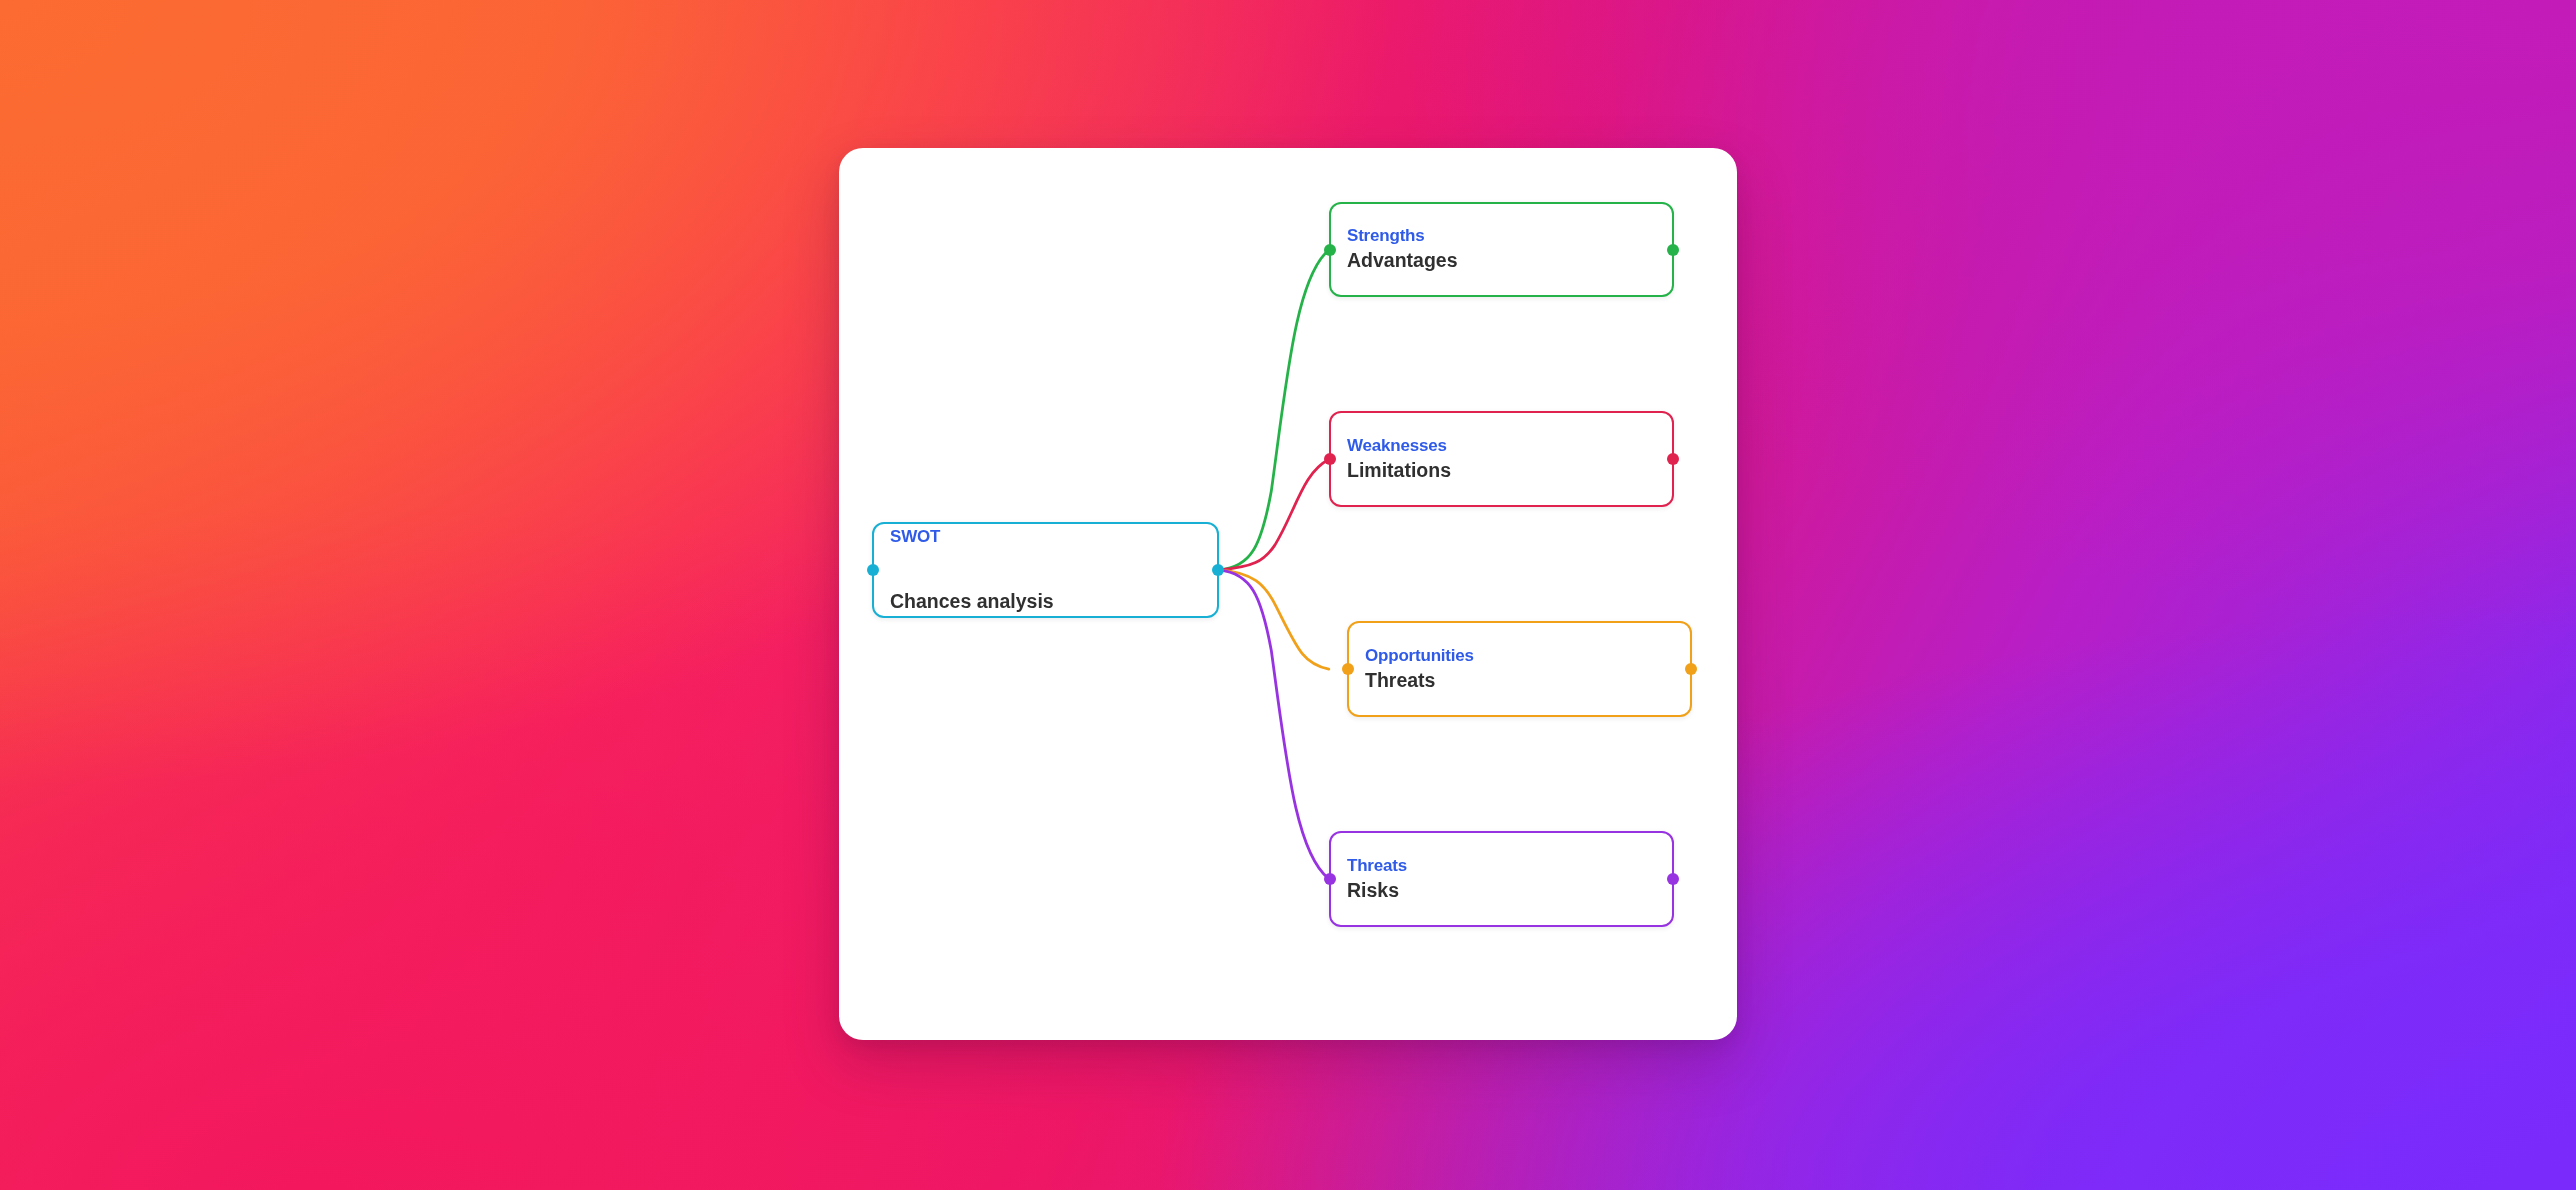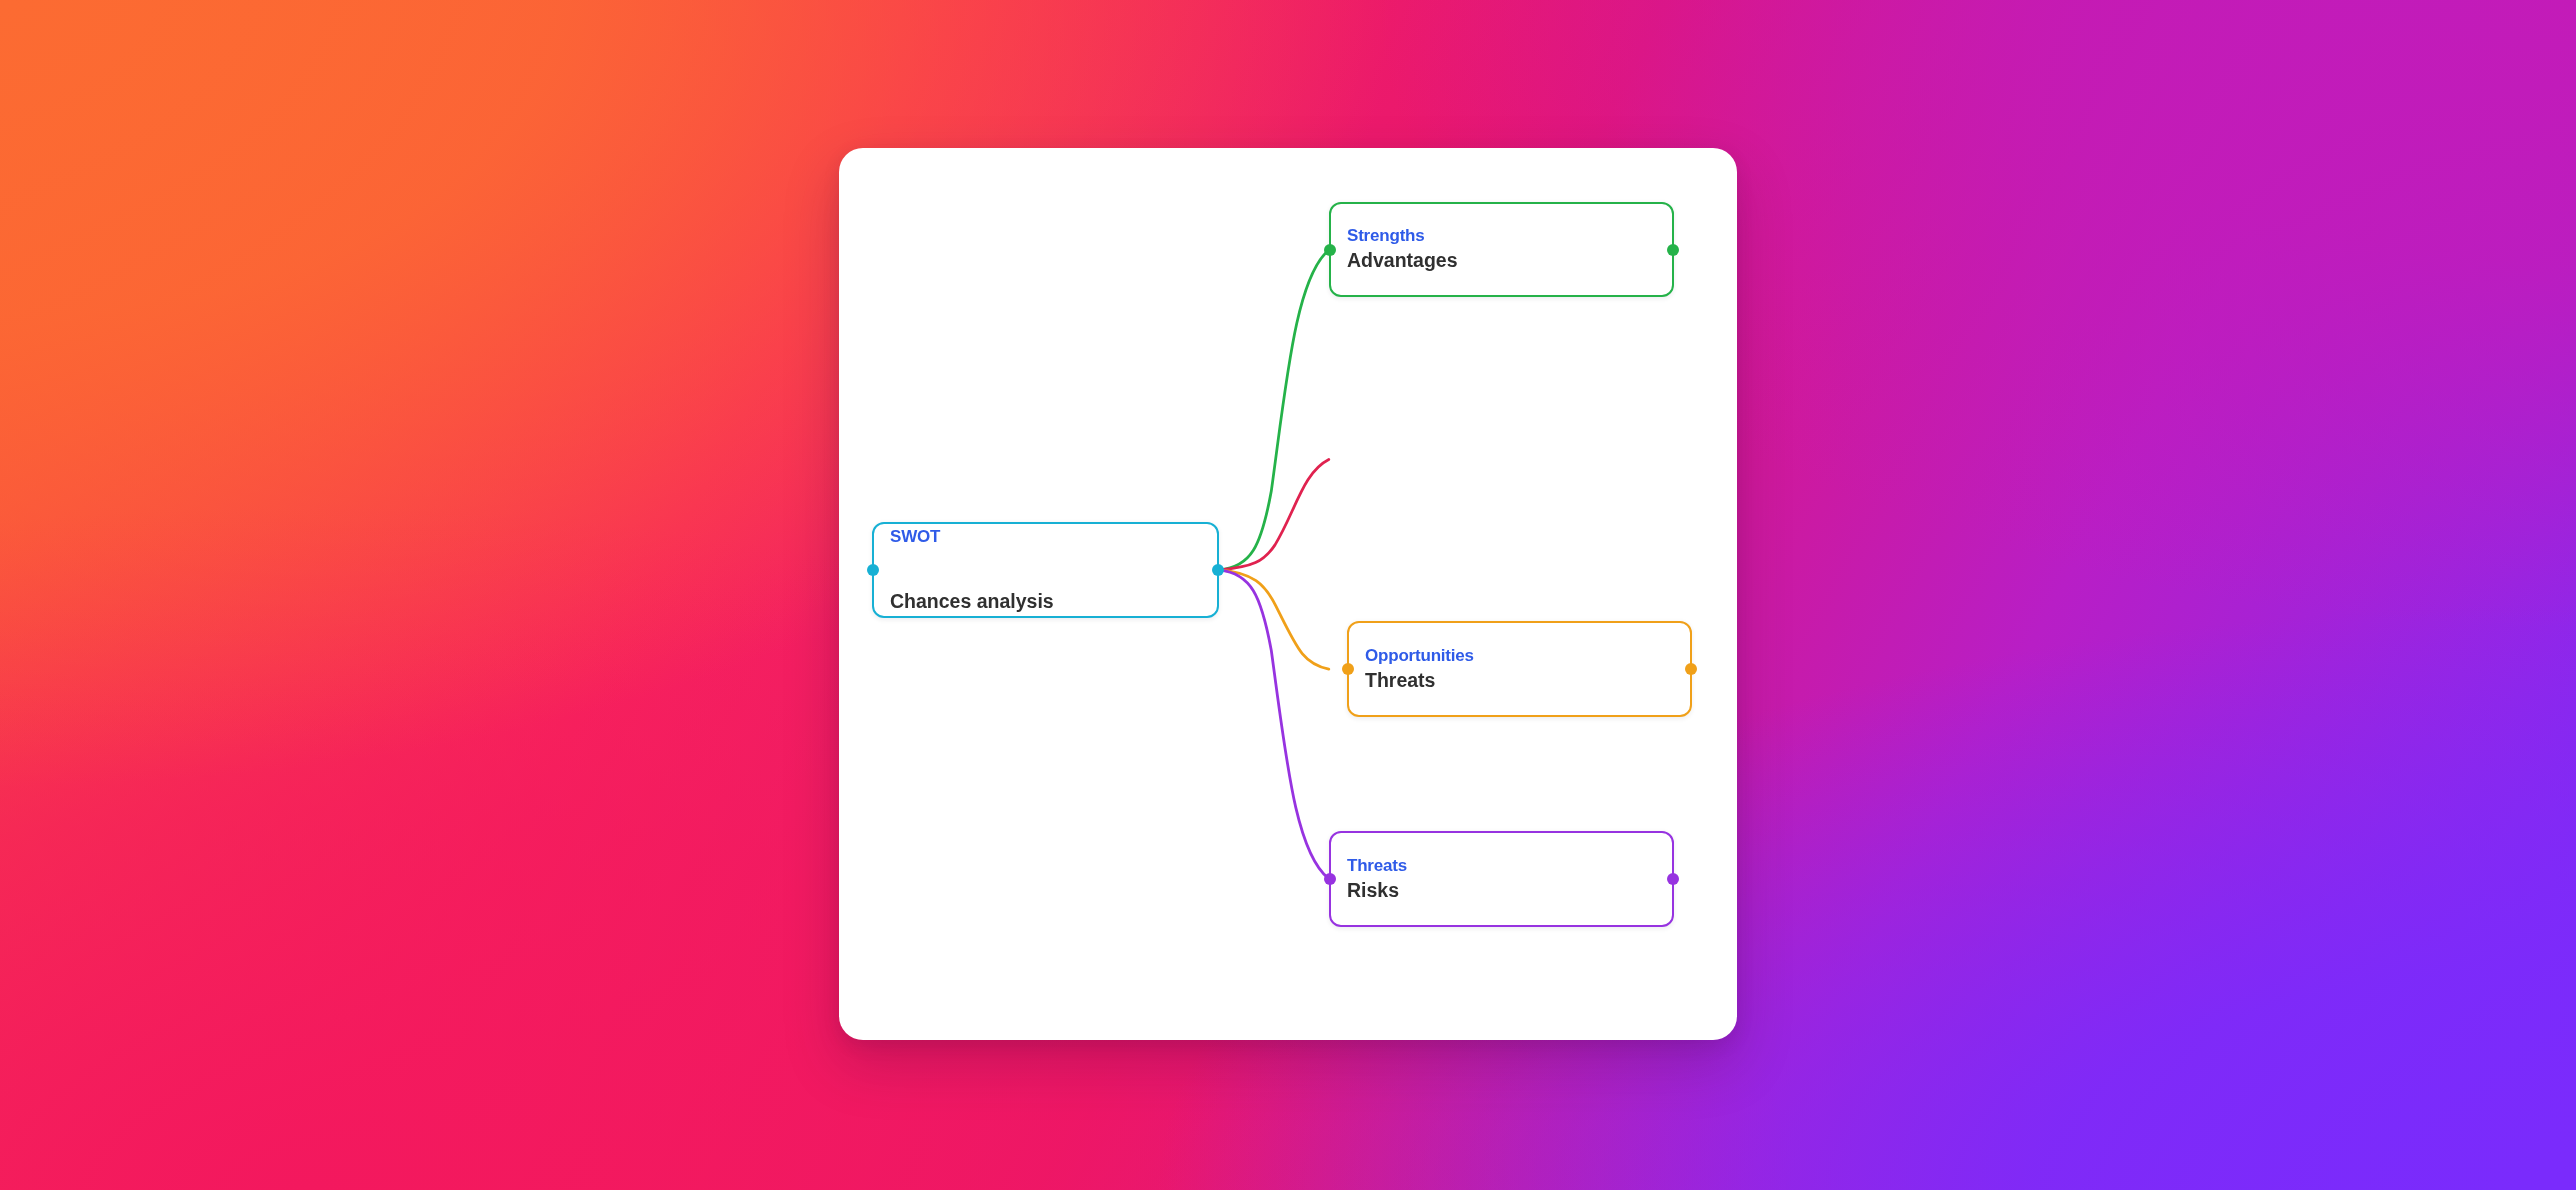--- a/index.html
+++ b/index.html
@@ -126,20 +126,26 @@
       <div class="node-subtitle">Chances analysis</div>
     </div>
 
     <div class="node" id="node-s" style="border-color: rgb(37, 178, 73);">
       <span class="handle left" style="background: rgb(37, 178, 73);"></span>
       <span class="handle right" style="background: rgb(37, 178, 73);"></span>
       <div class="node-title">Strengths</div>
       <div class="node-subtitle">Advantages</div>
     </div>
 
+    <div class="node" id="node-w" style="border-color: rgb(224, 34, 79);">
+      <span class="handle left" style="background: rgb(224, 34, 79);"></span>
+      <span class="handle right" style="background: rgb(224, 34, 79);"></span>
+      <div class="node-title">Weaknesses</div>
+      <div class="node-subtitle">Limitations</div>
+    </div>
 
     <div class="node" id="node-o" style="border-color: rgb(240, 160, 25);">
       <span class="handle left" style="background: rgb(240, 160, 25);"></span>
       <span class="handle right" style="background: rgb(240, 160, 25);"></span>
       <div class="node-title">Opportunities</div>
       <div class="node-subtitle">Threats</div>
     </div>
 
     <div class="node" id="node-t" style="border-color: rgb(151, 51, 224);">
       <span class="handle left" style="background: rgb(151, 51, 224);"></span>

